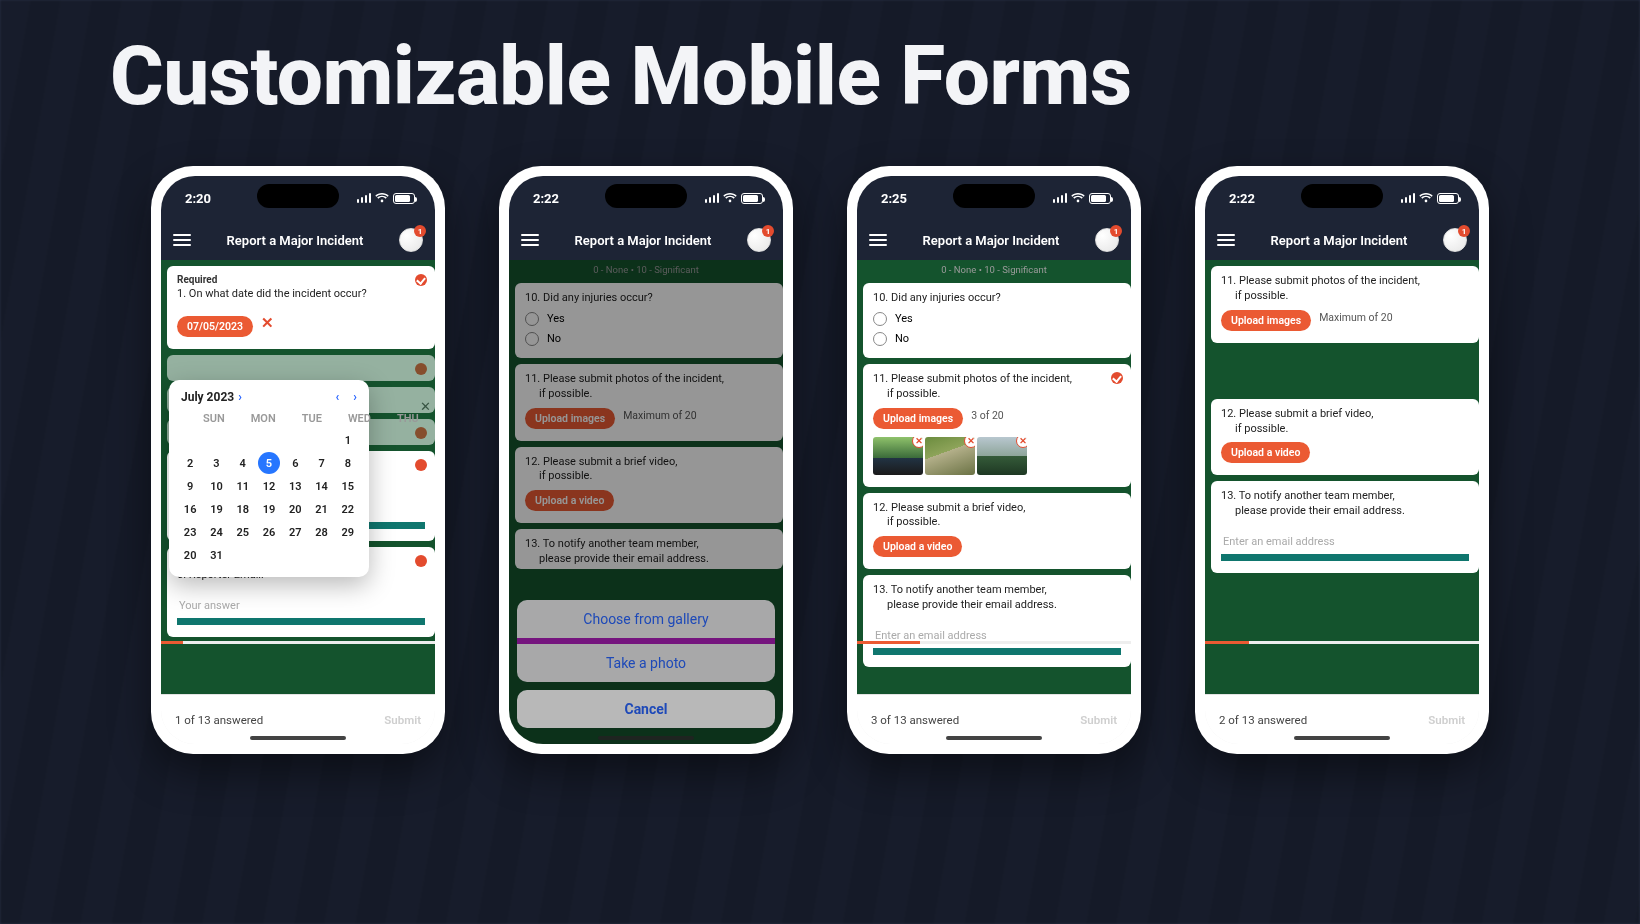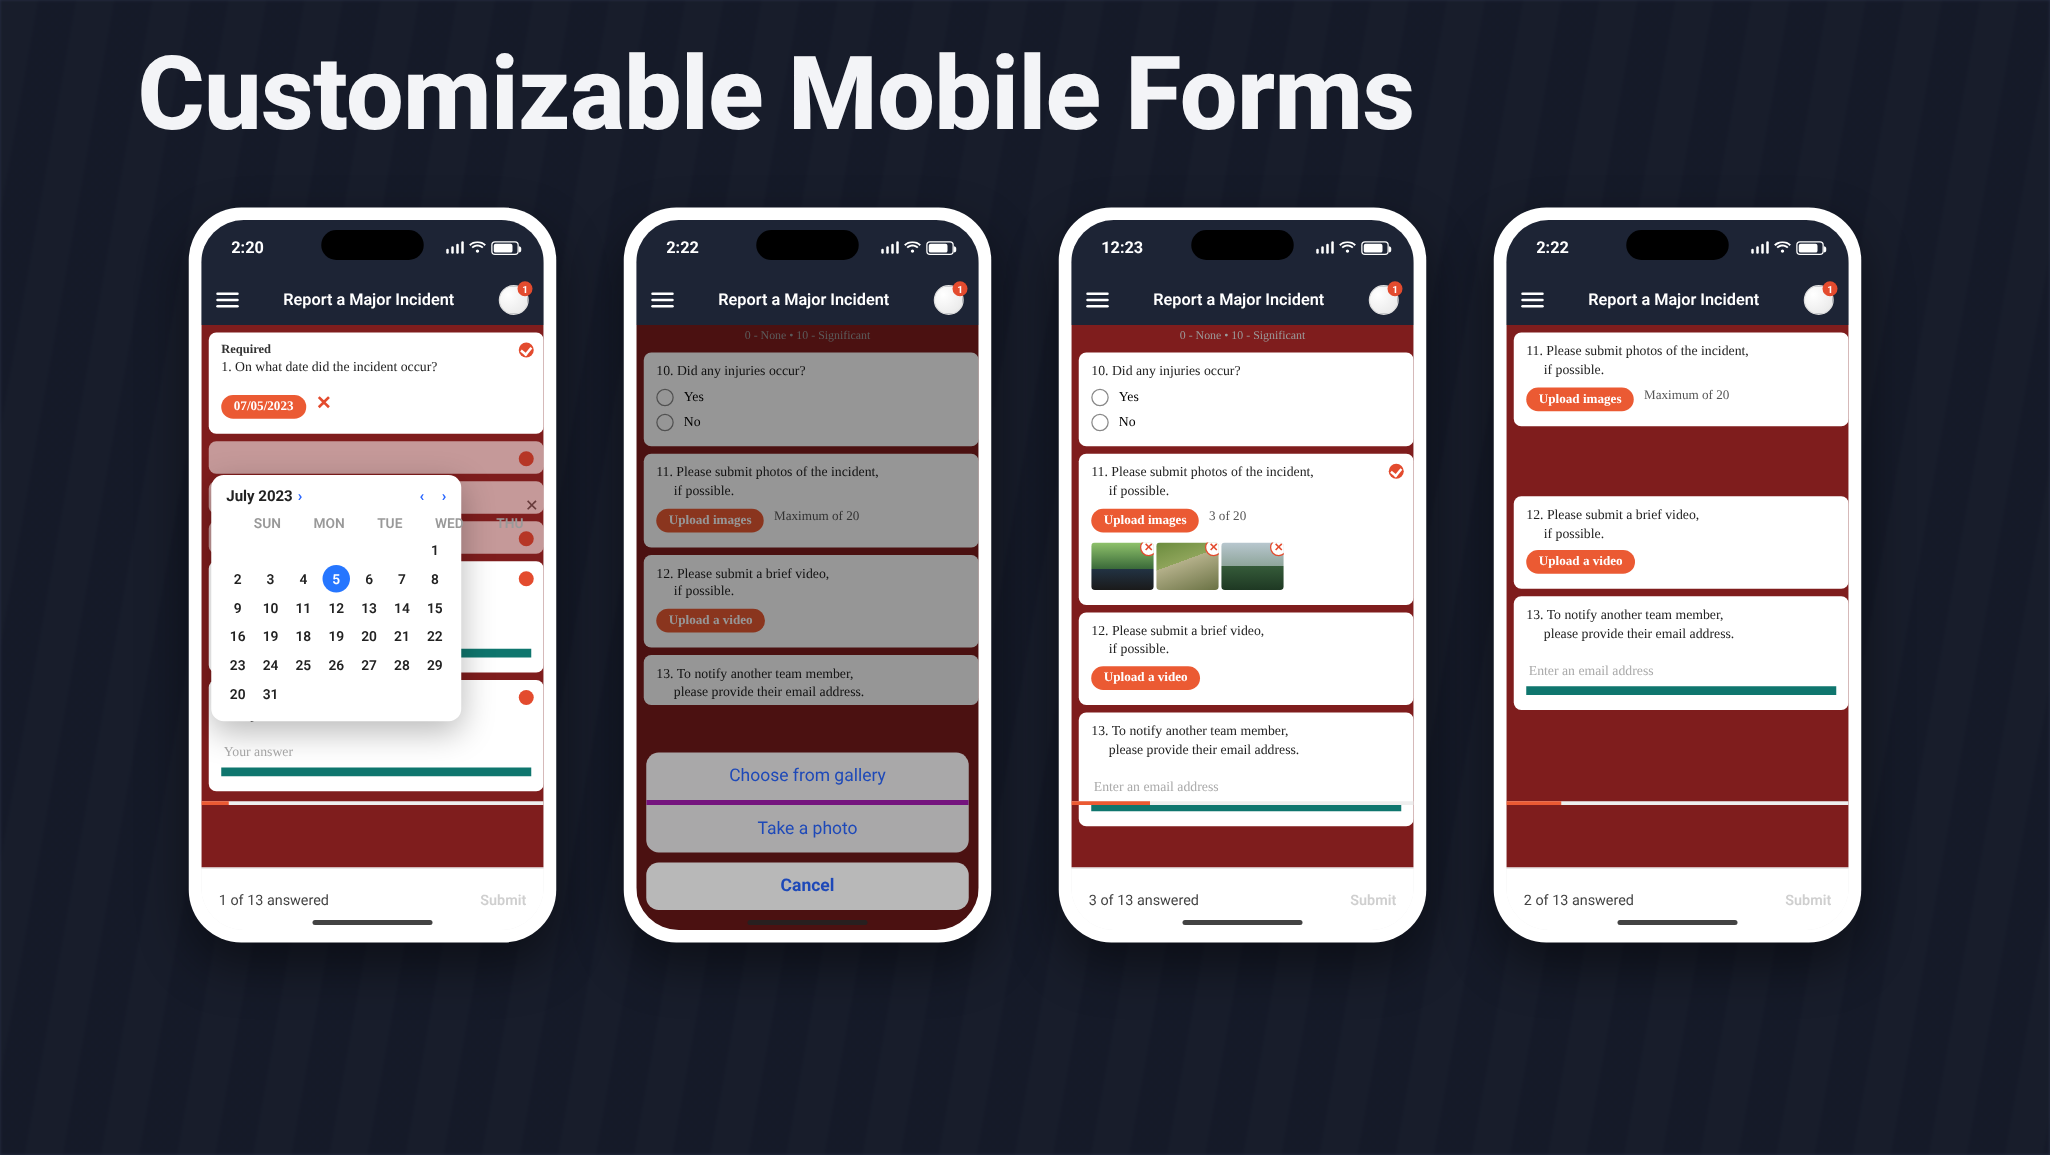--- a/index.html
+++ b/index.html
@@ -73,21 +73,21 @@
     border: 1px solid #ddd; position: relative;
   }
   .avatar .badge {
     position: absolute; top: -4px; right: -4px;
     background: #e34b2e; color: #fff; font-size: 8px; font-weight:700;
     width: 12px; height: 12px; border-radius: 50%;
     display:flex; align-items:center; justify-content:center;
   }
 
   .screen-body { flex: 1; overflow: hidden; position: relative; }
-  .scroller { height: 100%; overflow: hidden; background: #7f1d1d; font-family: Liberation Serif, serif; }
+  .scroller { height: 100%; overflow: hidden; background: #14532d; }
 
   .card {
     background: #fff; margin: 6px 0 0 6px;
     border-radius: 6px; padding: 8px 10px 12px 10px;
     position: relative; font-size: 11px;
   }
   .req-label { color: #333; font-weight: 700; font-size: 10px; margin-bottom: 2px; }
   .q-text { color: #222; font-size: 11px; line-height: 1.35; }
   .q-sub { margin-left: 14px; }
   .req-dot {
@@ -148,21 +148,21 @@
   .thumb .img { width:100%; height:100%; }
   .thumb .del { position:absolute; top:-3px; right:-3px; width:14px; height:14px; border:1.5px solid #e34b2e; border-radius:50%; background:#fff; color:#e34b2e; font-size:9px; font-weight:800; display:flex; align-items:center; justify-content:center; }
   .th1 { background: linear-gradient(#8fc26b,#3b6b3a 55%, #234 55%, #1a1a1a); }
   .th2 { background: linear-gradient(160deg,#6b8c3e,#8ea45a 40%, #b4b08a 40%, #6a7244); }
   .th3 { background: linear-gradient(#b8c7cf,#8ea59a 50%, #355b39 50%, #1e3823); }
 
   
   .sheet-wrap { position:absolute; inset:0; display:flex; flex-direction:column-reverse; padding:0 8px 16px 8px; z-index:30; background:rgba(0,0,0,0.18);}
   .sheet-cancel { background:#fff; border-radius:10px; text-align:center; padding:11px 0; color:#2a66ff; font-weight:700; font-size:14px; cursor:pointer;}
   .sheet-opts { background:rgba(238,238,240,0.98); border-radius:10px; margin-bottom:8px; overflow:hidden; }
-  .sheet-opt { text-align:center; padding:11px 0; color:#2a66ff; font-size:14px; border-bottom:4px solid #a21caf; cursor:pointer;}
+  .sheet-opt { text-align:center; padding:11px 0; color:#2a66ff; font-size:14px; border-bottom:6px solid #a21caf; cursor:pointer;}
   .sheet-opt:last-child { border-bottom:none; }
 
   .home-indicator { position:absolute; bottom:4px; left:50%; transform:translateX(-50%); width:96px; height:4px; background:#222; border-radius:3px; opacity:0.85; z-index:40;}
 </style>
 </head>
 <body>
 
 <div class="bg"></div>
 <div class="title">Customizable Mobile Forms</div>
 
@@ -394,21 +394,21 @@
         </div>
       </div>
       <div class="home-indicator"></div>
     </div>
   </div>
 
   <div class="phone">
     <div class="screen">
       <div class="island"></div>
       <div class="statusbar">
-        <span>12:23</span>
+        <span>2:25</span>
         <div class="status-icons">
           <div class="bars">
               <span></span>
               <span></span>
               <span></span>
               <span></span>
             </div>
           <span class="wifi">
               <svg viewBox="0 0 16 12">
                 <path d="M8 10.5c.8 0 1.5-.7 1.5-1.5S8.8 7.5 8 7.5 6.5 8.2 6.5 9s.7 1.5 1.5 1.5zM2.5 5.2C4 3.8 5.9 3 8 3s4 .8 5.5 2.2l-1.3 1.3C11 5.3 9.6 4.7 8 4.7s-3 .6-4.2 1.8L2.5 5.2zM.3 3C2.3 1.1 5 0 8 0s5.7 1.1 7.7 3l-1.3 1.3C12.7 2.6 10.5 1.7 8 1.7S3.3 2.6 1.6 4.3L.3 3z" fill="#fff"></path>

